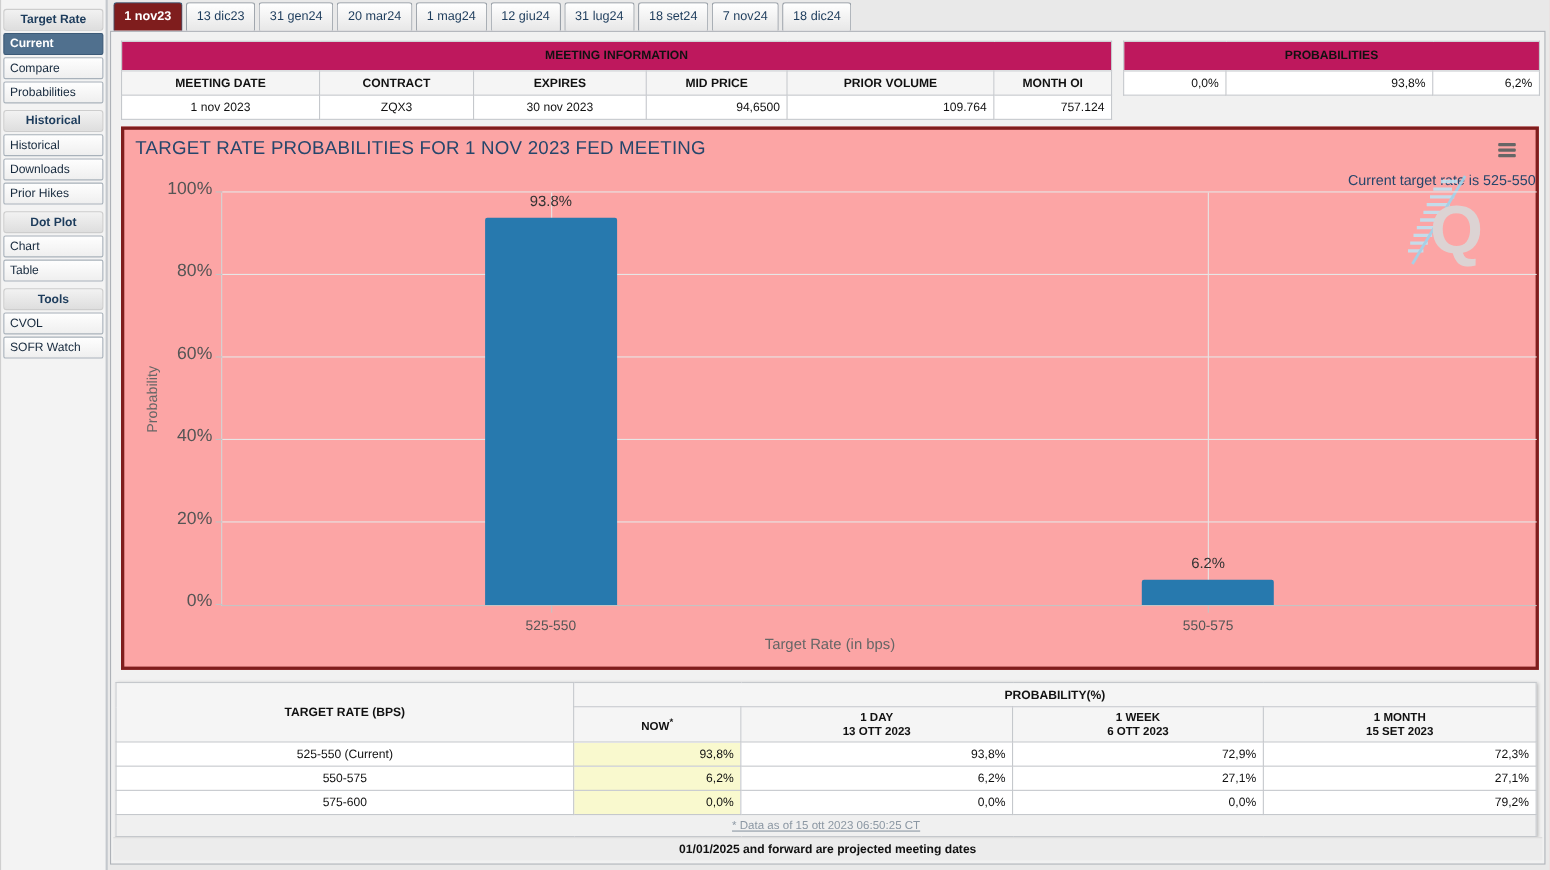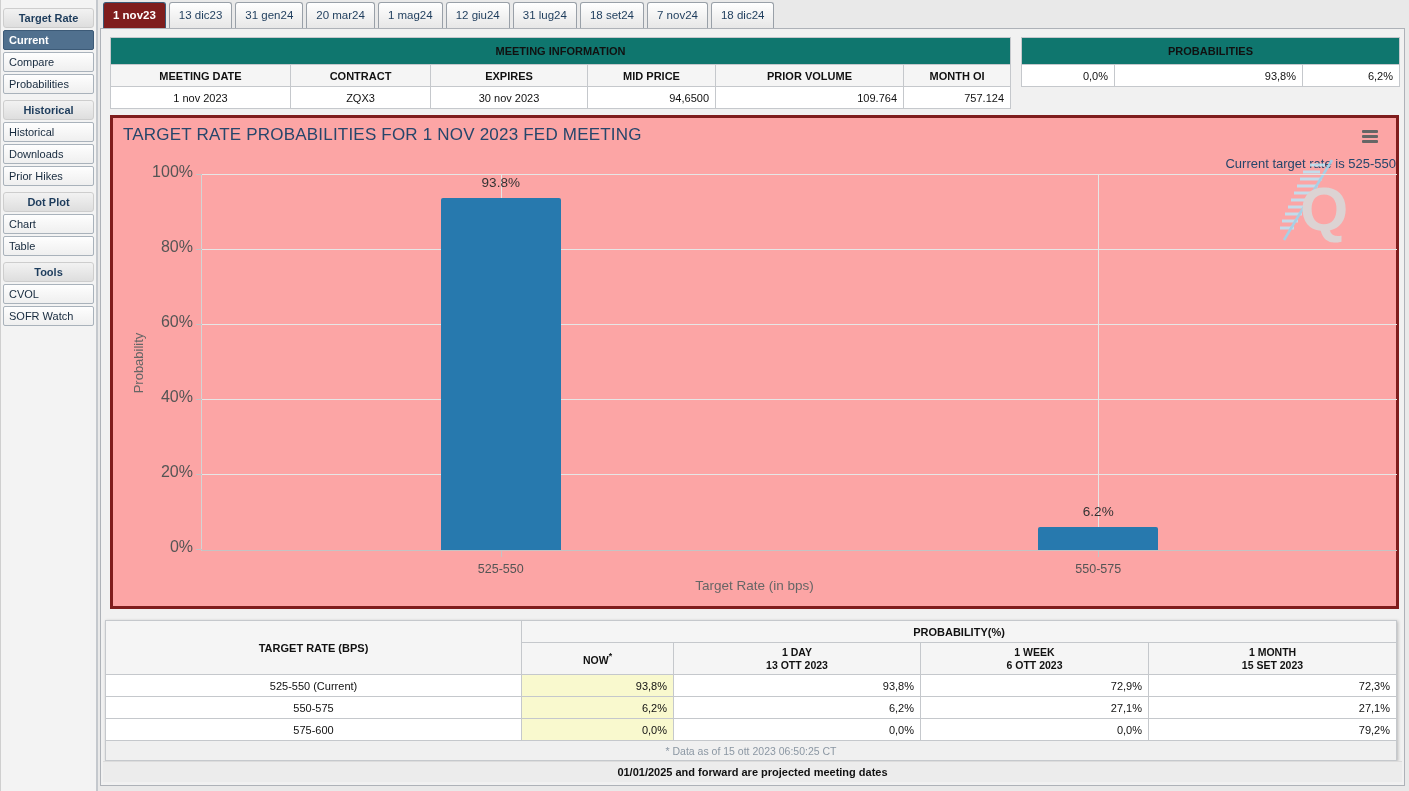--- a/index.html
+++ b/index.html
@@ -39,21 +39,21 @@
   .tab.active { background:#7f1d1d; color:#fff; font-weight:bold; border-color:#3c5a77; }
   
   .main {
     position:absolute; left:100px; top:28px; width:1305px; height:758px;
     background:#f1f1f1; border:1px solid #aeb2b8;
   }
   
   table.grid { border-collapse:collapse; font-size:11px; table-layout:fixed; background:#fff; }
   table.grid td, table.grid th { border:1px solid #c5c8cc; padding:0 6px; height:22px; overflow:hidden; white-space:nowrap; }
   table.grid th { background:#f5f5f5; font-weight:bold; color:#111; text-align:center; }
-  table.grid th.cap { background:#0f766e; height:27px; }
+  table.grid th.cap { background:#be185d; height:27px; }
   table.grid td { color:#111; background:#fff; }
   td.c { text-align:center; } td.r { text-align:right; }
   .meeting-table { position:absolute; left:9px; top:8px; width:901px; }
   .prob-table   { position:absolute; left:920px; top:8px; width:379px; }
   
   .chart-panel {
     position:absolute; left:9px; top:86px; width:1289px; height:494px;
     background:#fca5a5; border:3px solid #7f1d1d;
   }
   .hc-title { position:absolute; left:10px; top:7px; font-size:17px; color:#26466b; letter-spacing:.2px; }
@@ -79,21 +79,21 @@
     font-size:13px; color:#666; white-space:nowrap;
   }
   .x-axis-title { position:absolute; top:460px; left:0; width:100%; text-align:center; font-size:13.5px; color:#666; }
   
   .bottom-table { position:absolute; left:4px; top:591px; width:1292px; box-shadow:1px 1px 3px rgba(0,0,0,.25); }
   .bottom-table th { height:30px; }
   .bottom-table th.sub { height:32px; font-size:10.5px; line-height:13px; }
   .bottom-table td { height:20px; }
   .bottom-table td.now { background:#f9f9ce; }
   .bottom-table td.footnote {
-    background:#f0f0f0; color:#8b97a3; text-align:center; font-size:10.5px; height:20px;
+    background:#f0f0f0; color:#8b97a3; text-align:center; font-size:10.5px; height:20px;text-decoration:underline;
   }
   
   .footer-bar {
     position:absolute; left:2px; top:732px; width:1299px; height:21px; line-height:21px;
     background:#ececec; border-top:1px solid #dcdcdc; text-align:center;
     font-size:11px; font-weight:bold; color:#111;
   }
 </style>
 </head>
 <body>

